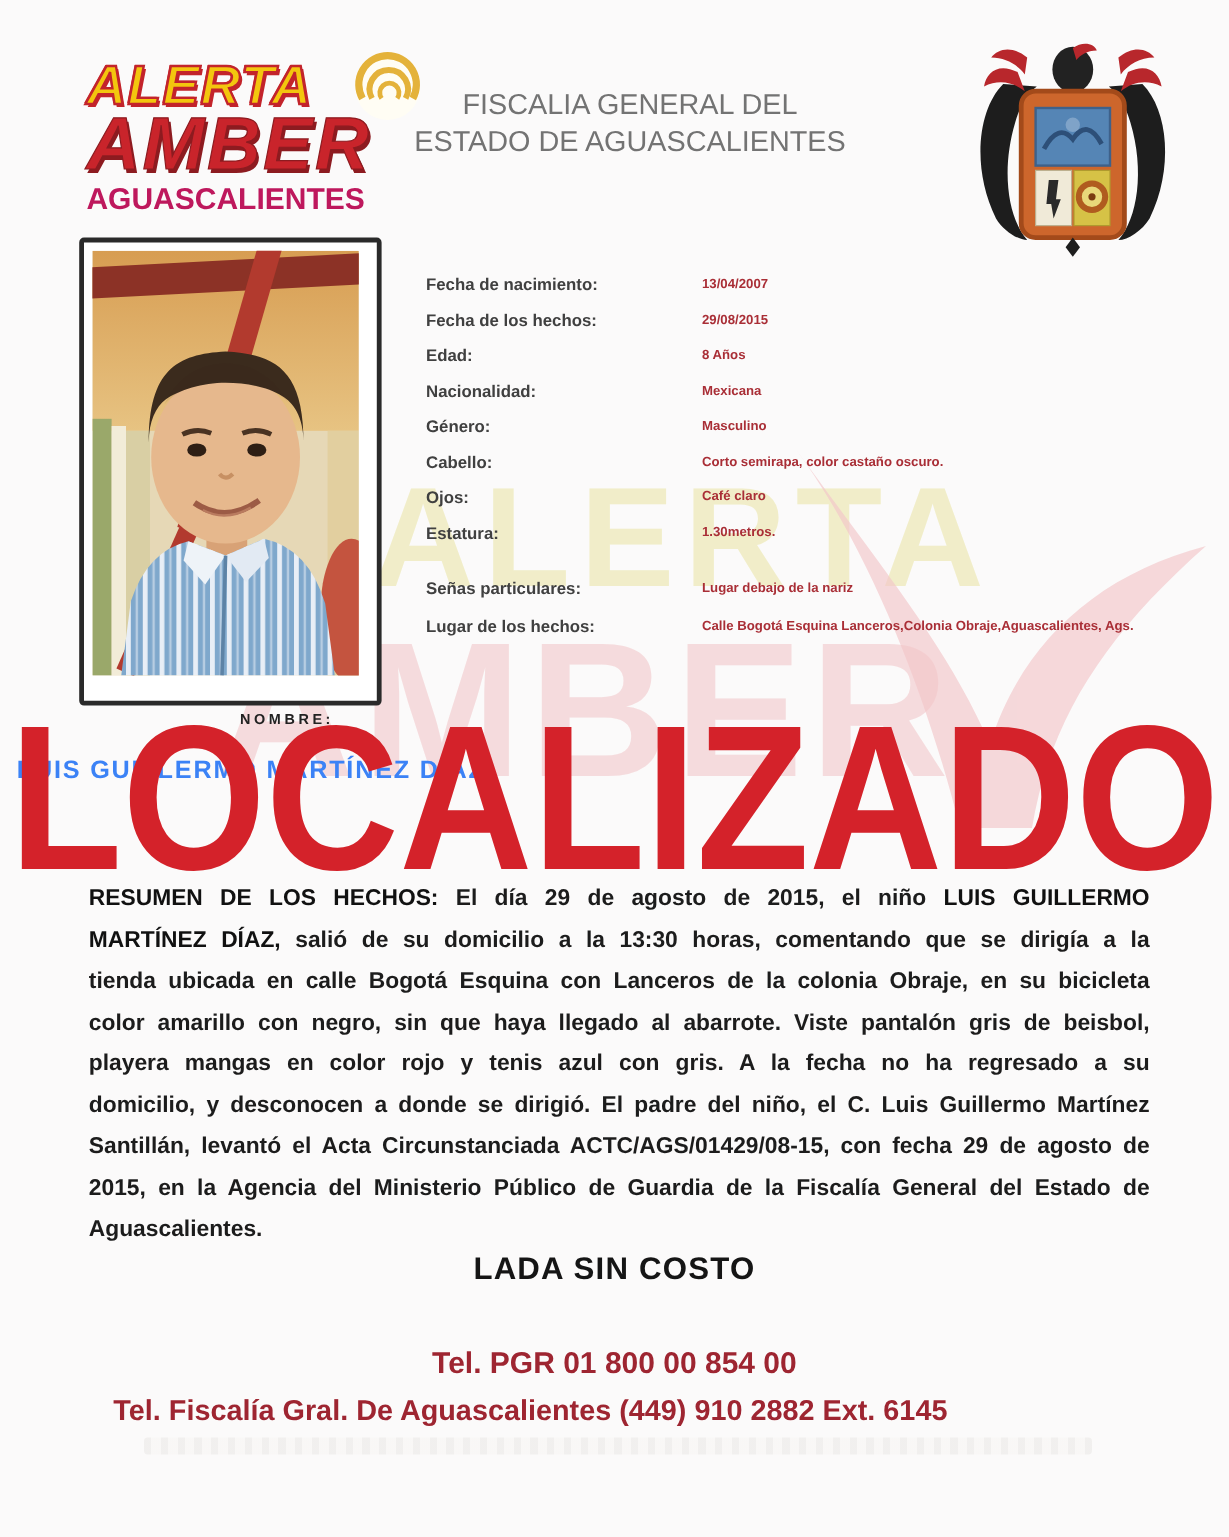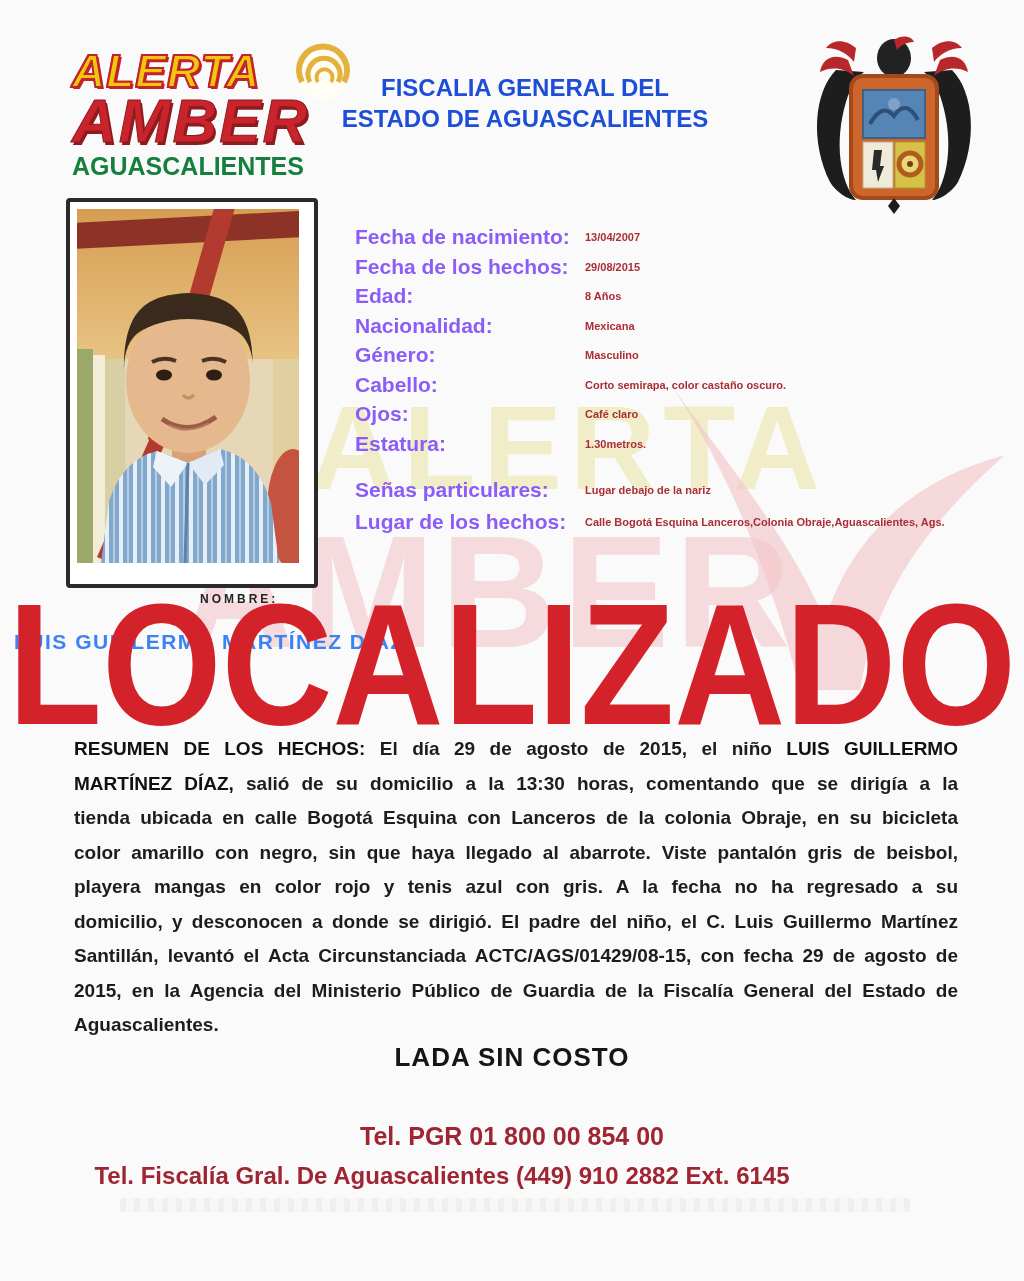--- a/index.html
+++ b/index.html
@@ -37,42 +37,42 @@
   }
   .logo-amber{
     font-size:62px;font-weight:bold;font-style:italic;
     color:#c9242b;
     -webkit-text-stroke:1px #8d1b20;
     text-shadow:2px 3px 0 #8d1b20;
     letter-spacing:2px;line-height:58px;margin-top:-2px;white-space:nowrap;
   }
   .logo-region{
     font-size:25px;font-weight:bold;
-    color:#15803d;letter-spacing:0px;line-height:28px;margin-top:2px;white-space:nowrap;
+    color:#be185d;letter-spacing:0px;line-height:28px;margin-top:2px;white-space:nowrap;
   }
   .shell{position:absolute;right:-42px;top:-6px;}
 
   
   .agency{left:320px;top:72px;width:410px;text-align:center;z-index:2;
-    color:#1d4ed8;font-weight:bold;font-size:24px;line-height:31px;letter-spacing:0px;}
+    color:#737373;font-weight:normal;font-size:24px;line-height:31px;letter-spacing:0px;}
 
   
   .coa{left:796px;top:32px;z-index:2;}
 
   
   .photo-frame{
     left:66px;top:198px;width:230px;height:368px;z-index:2;
     border:4px solid #2a2a2a;border-radius:4px;background:#ffffff;padding:7px;
   }
   .photo-frame svg{display:block;}
 
   
   .fields{left:355px;top:227px;width:610px;z-index:2;}
   .frow{display:flex;align-items:flex-start;margin-bottom:9.5px;}
-  .frow .flabel{width:230px;flex:none;font-size:21px;font-weight:bold;color:#8b5cf6;line-height:20px;}
+  .frow .flabel{width:230px;flex:none;font-size:14px;font-weight:bold;color:#404040;line-height:20px;}
   .frow .fvalue{flex:1;font-size:11px;font-weight:bold;color:#a92e36;line-height:20px;}
   .frow.gap-senas{margin-top:26px;}
   .frow.gap-lugar{margin-top:6px;align-items:center;}
   .frow.gap-lugar .fvalue{line-height:26px;max-width:372px;}
 
   
   .nombre-label{left:200px;top:592px;z-index:2;font-size:12px;font-weight:bold;color:#222;letter-spacing:3px;}
   .nombre-value{left:14px;top:630px;z-index:2;font-size:21px;font-weight:bold;color:#3b82f6;letter-spacing:1.5px;white-space:nowrap;}
 
   

